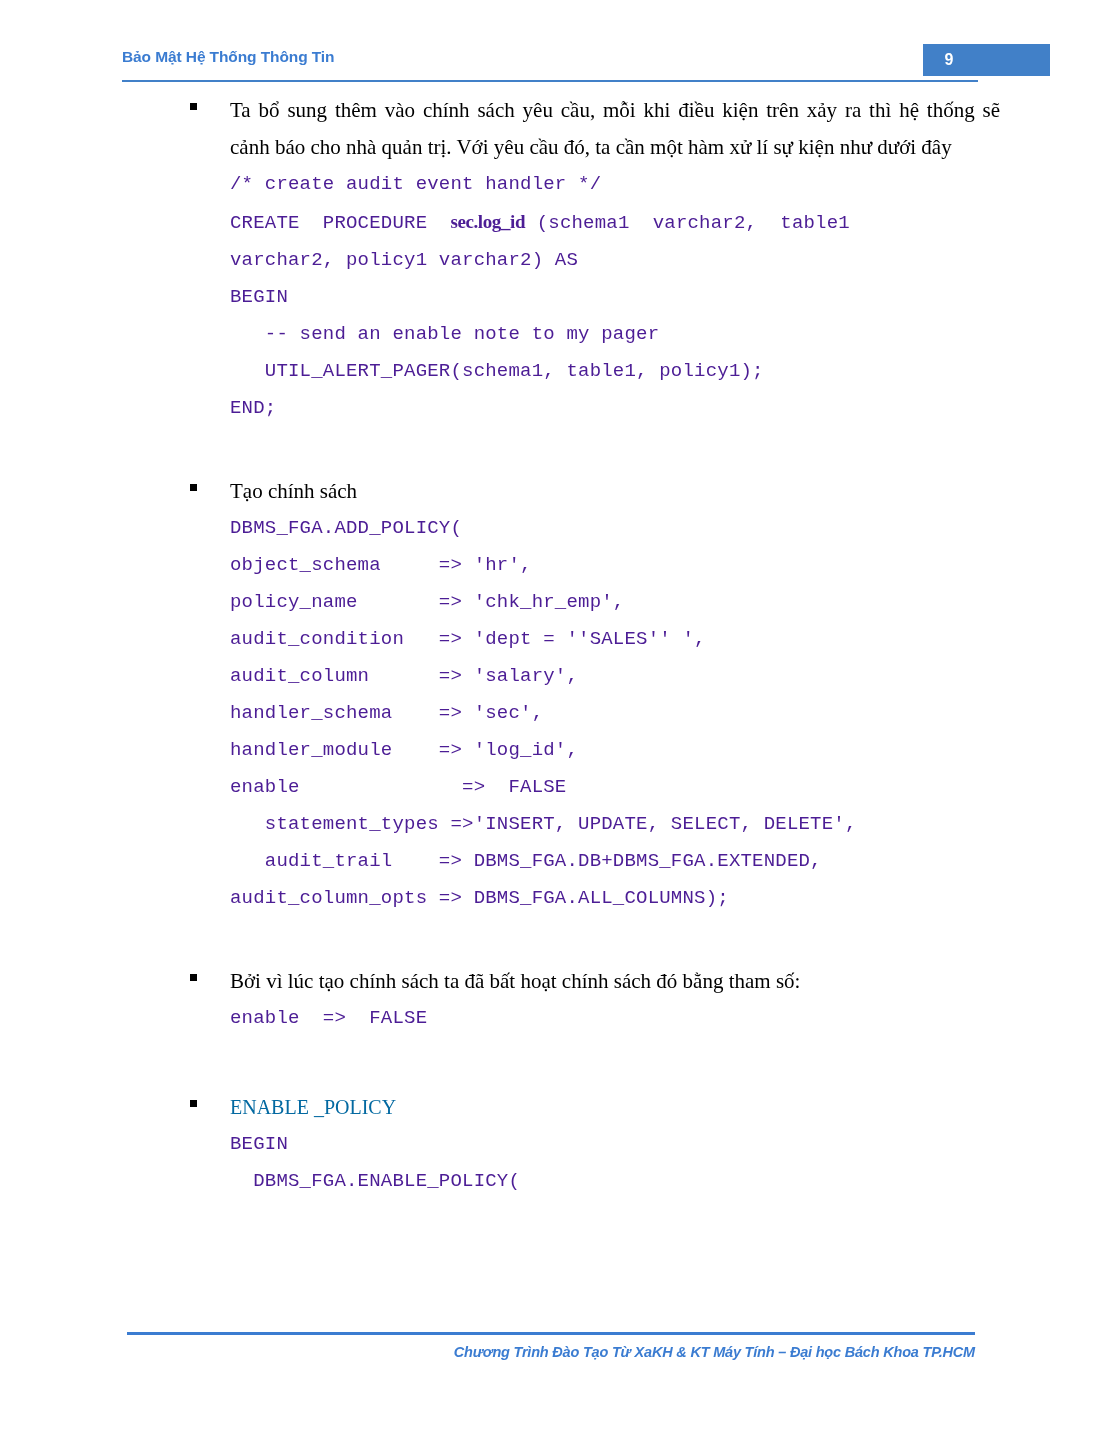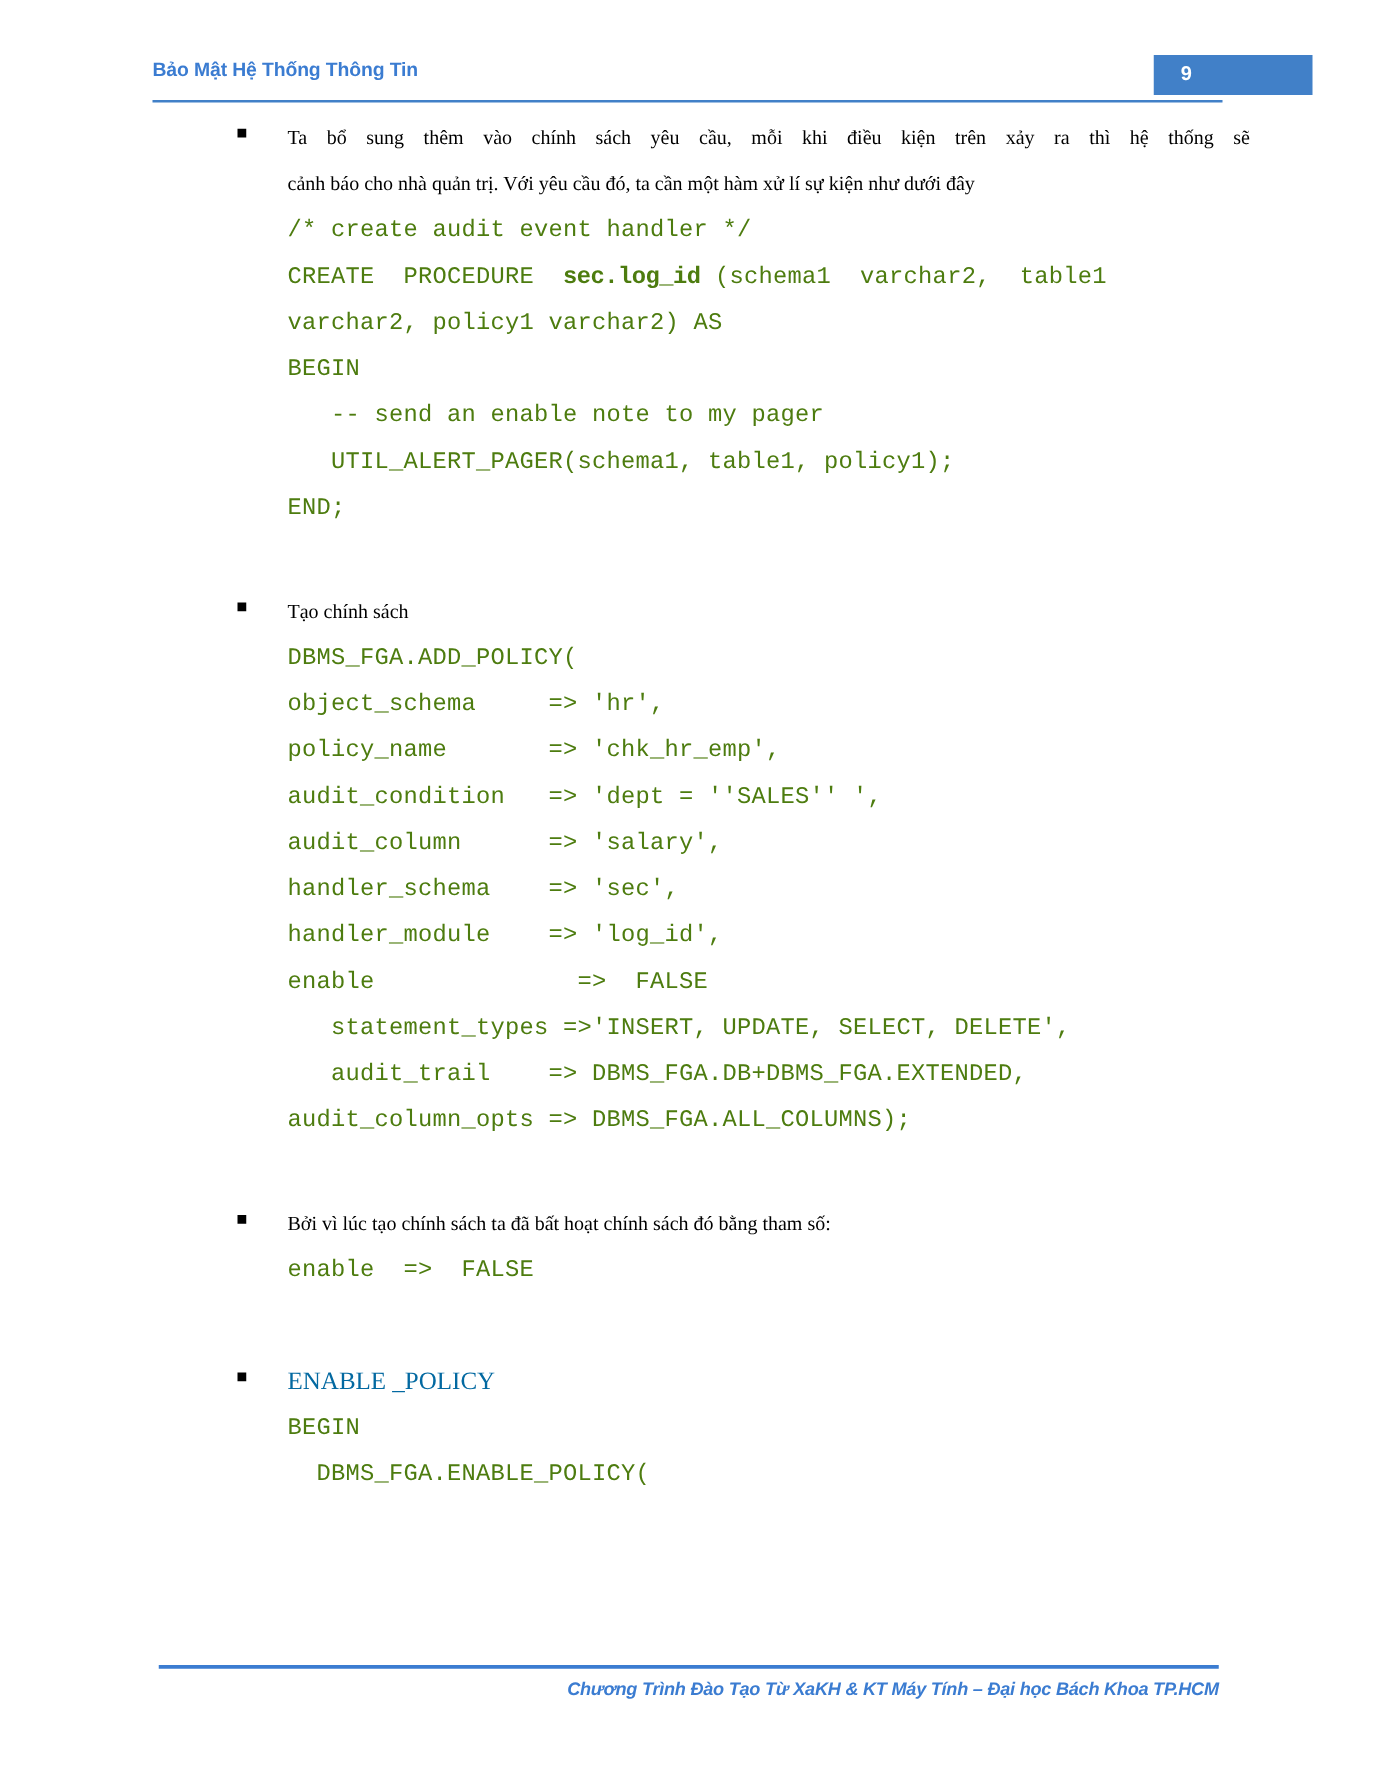--- a/index.html
+++ b/index.html
@@ -136,21 +136,21 @@
     top: 11px;
     width: 7px;
     height: 7px;
     background: #000000;
   }
   .block-body {
     padding-left: 40px;
   }
   .para {
     font-family: "Liberation Serif", serif;
-    font-size: 16px;
+    font-size: 21px;
     line-height: 37px;
     color: #000000;
     text-align: justify;
     margin: 0;
   }
   .para-just-all {
     text-align: justify;
     text-align-last: justify;
   }
   .plain-serif {
@@ -158,27 +158,27 @@
     font-size: 20px;
     line-height: 37px;
     color: #0369a1;
     margin: 0;
     white-space: pre;
   }
   .code {
     font-family: "Liberation Mono", monospace;
     font-size: 19px;
     line-height: 37px;
-    color: #4d7c0f;
+    color: #4c1d95;
     margin: 0;
     white-space: pre;
     letter-spacing: 0.2px;
   }
   .code b {
-    font-family: Liberation Mono, monospace;
+    font-family: Liberation Serif, serif;
     font-weight: bold;
     letter-spacing: -0.4px;
     margin-top: 38px;
   }
   .gap-md { height: 46px; }
   .gap-lg { height: 52px; }
 </style>
 </head>
 <body>
 

